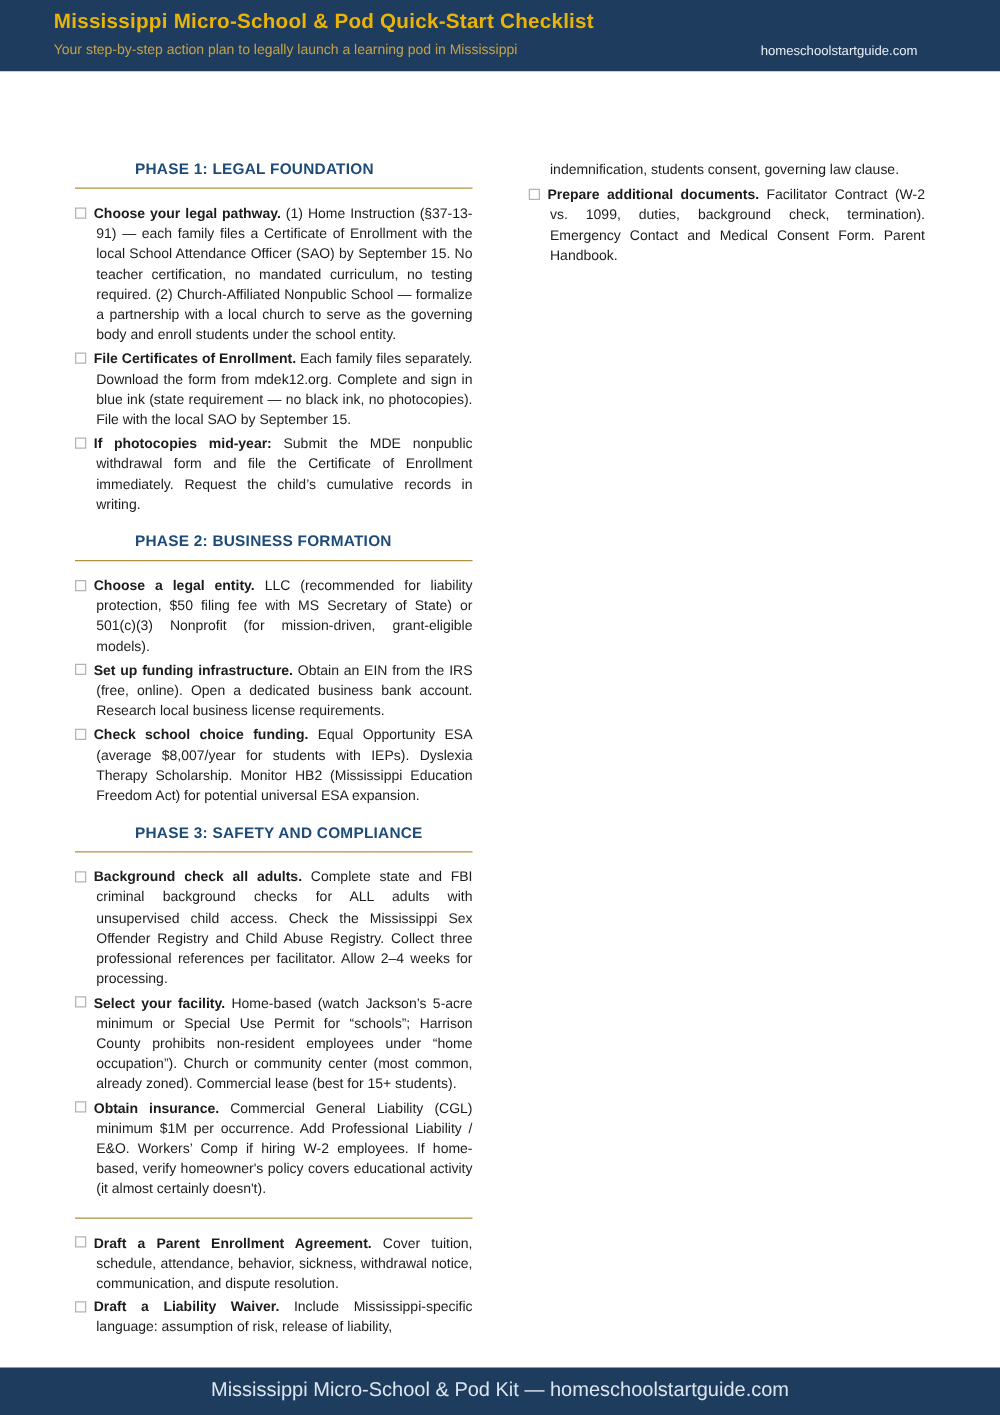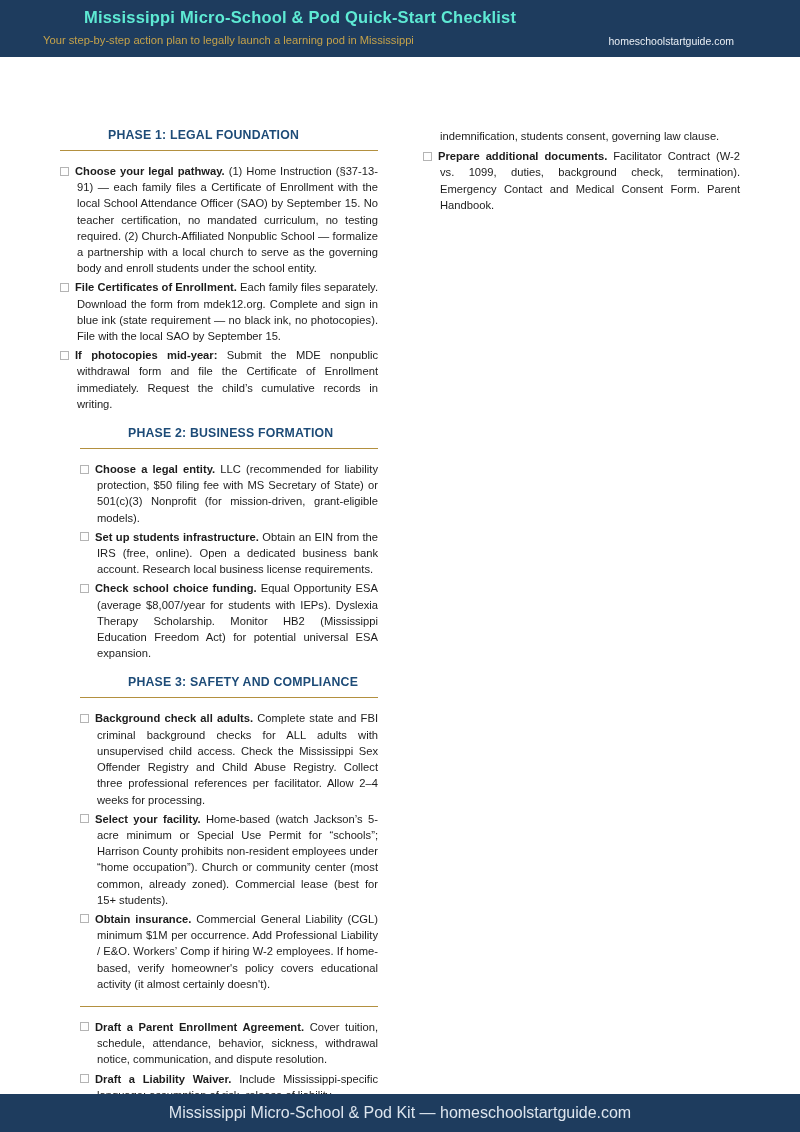--- a/index.html
+++ b/index.html
@@ -19,24 +19,23 @@
     position: absolute;
     top: 0; left: 0; right: 0;
     height: 57px;
     background: #1e3c5e;
   }
   .header-title {
     position: absolute;
     left: 43px; top: 8px;
     font-size: 16.5px;
     font-weight: bold;
-    color: #5eead4;
+    color: #eab308;
     letter-spacing: 0.2px;
     white-space: nowrap;
-    margin-left: 41px;
   }
   .header-sub {
     position: absolute;
     left: 43px; top: 34px;
     font-size: 11.2px;
     color: #c5a24a;
     white-space: nowrap;
   }
   .header-site {
     position: absolute;
@@ -51,21 +50,21 @@
     position: absolute;
     top: 128px;
     left: 60px;
     width: 680px;
     display: flex;
     gap: 45px;
   }
   .col-left  { width: 318px; }
   .col-right { width: 317px; }
 
-  .phase + .phase { margin-top: 14px; margin-left: 20px; }
+  .phase + .phase { margin-top: 14px; }
   .phase-heading {
     margin: 0;
     font-size: 12.3px;
     font-weight: bold;
     color: #1d4b77;
     letter-spacing: 0.2px;
     padding-left: 48px;
   }
   .phase-rule {
     border: none;
@@ -145,21 +144,21 @@
         </div>
       </section>
 
       <section class="phase">
         <h2 class="phase-heading">PHASE 2: BUSINESS FORMATION</h2>
         <hr class="phase-rule">
         <div class="item">
           <span class="checkbox"></span><b class="lead">Choose a legal entity.</b> <span>LLC (recommended for liability protection, $50 filing fee with MS Secretary of State) or 501(c)(3) Nonprofit (for mission-driven, grant-eligible models).</span>
         </div>
         <div class="item">
-          <span class="checkbox"></span><b class="lead">Set up students infrastructure.</b> <span>Obtain an EIN from the IRS (free, online). Open a dedicated business bank account. Research local business license requirements.</span>
+          <span class="checkbox"></span><b class="lead">Set up funding infrastructure.</b> <span>Obtain an EIN from the IRS (free, online). Open a dedicated business bank account. Research local business license requirements.</span>
         </div>
         <div class="item">
           <span class="checkbox"></span><b class="lead">Check school choice funding.</b> <span>Equal Opportunity ESA (average $8,007/year for students with IEPs). Dyslexia Therapy Scholarship. Monitor HB2 (Mississippi Education Freedom Act) for potential universal ESA expansion.</span>
         </div>
       </section>
 
       <section class="phase">
         <h2 class="phase-heading">PHASE 3: SAFETY AND COMPLIANCE</h2>
         <hr class="phase-rule">
         <div class="item">

